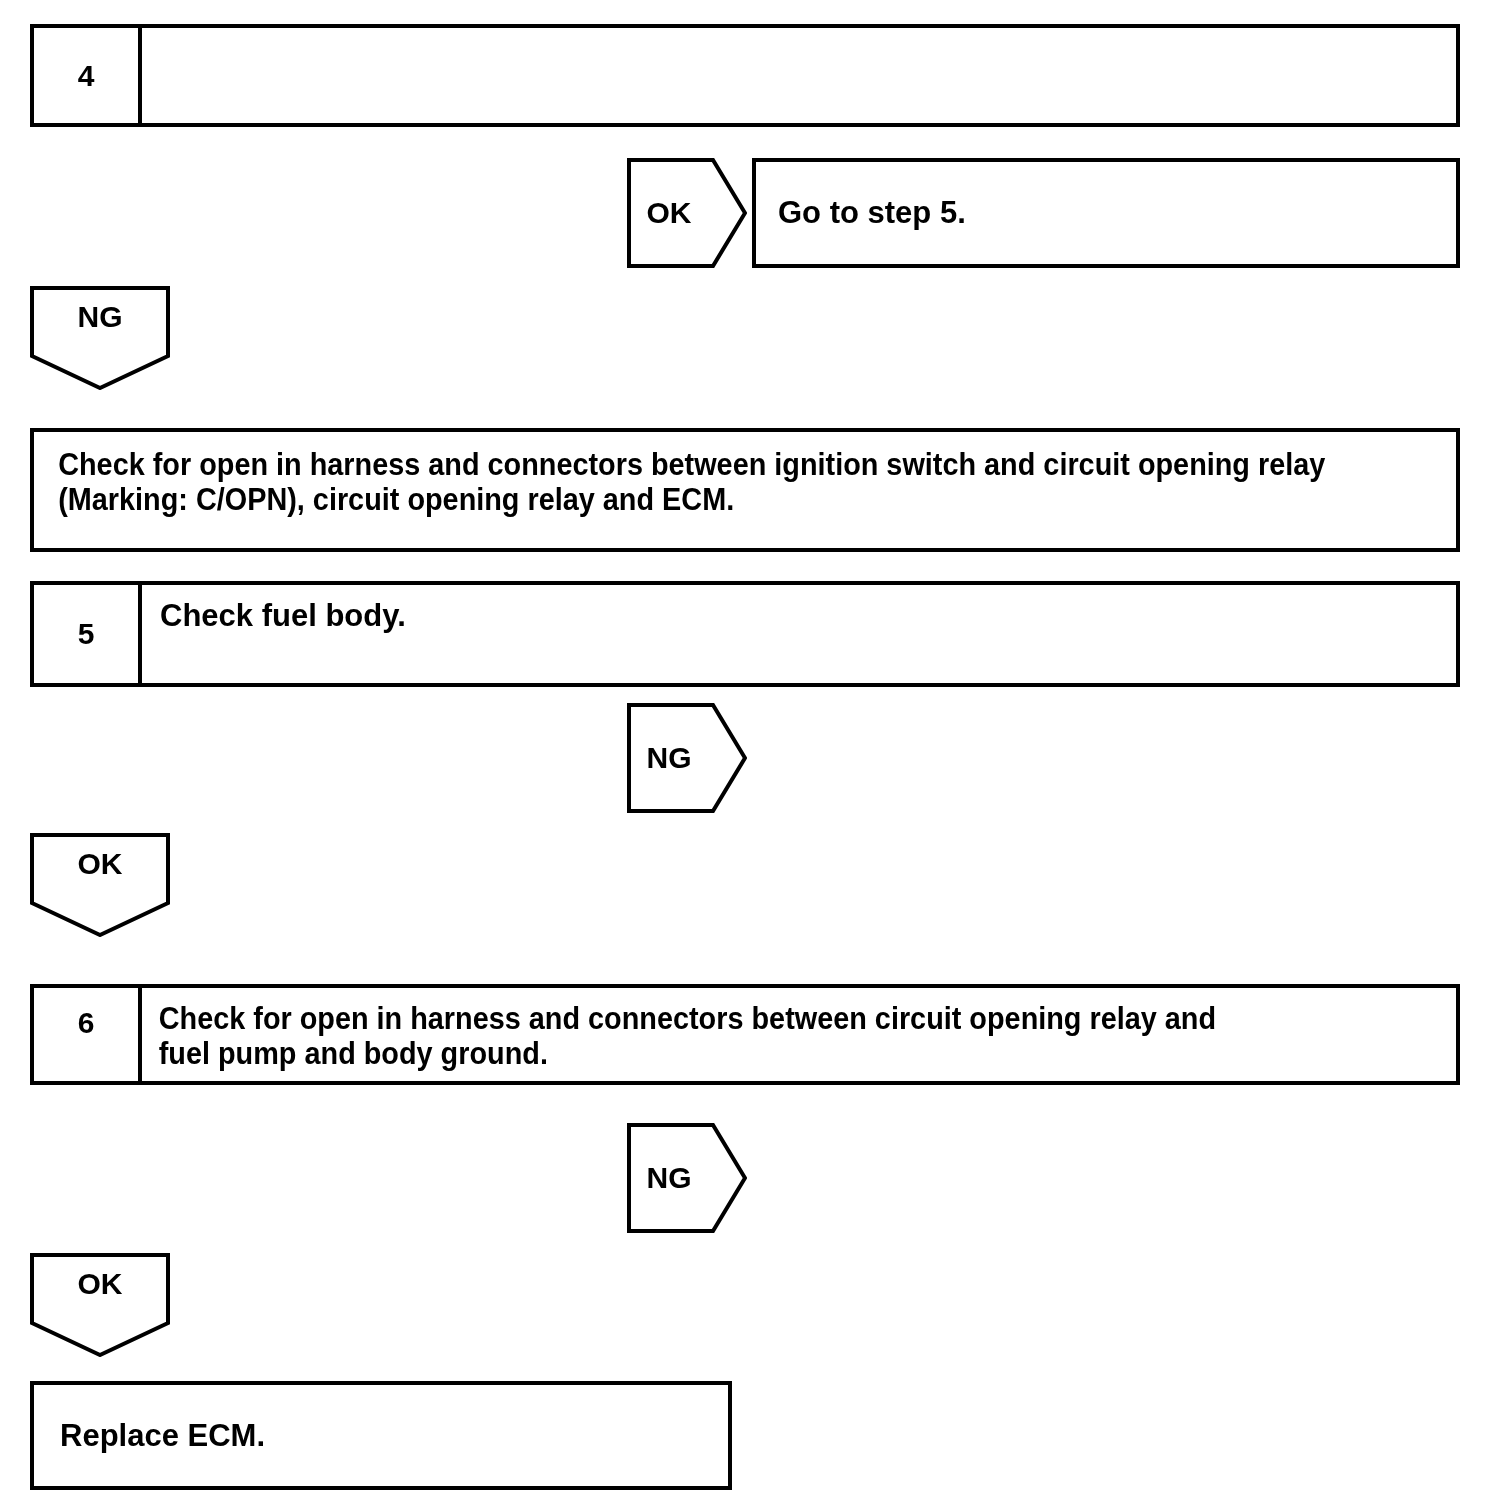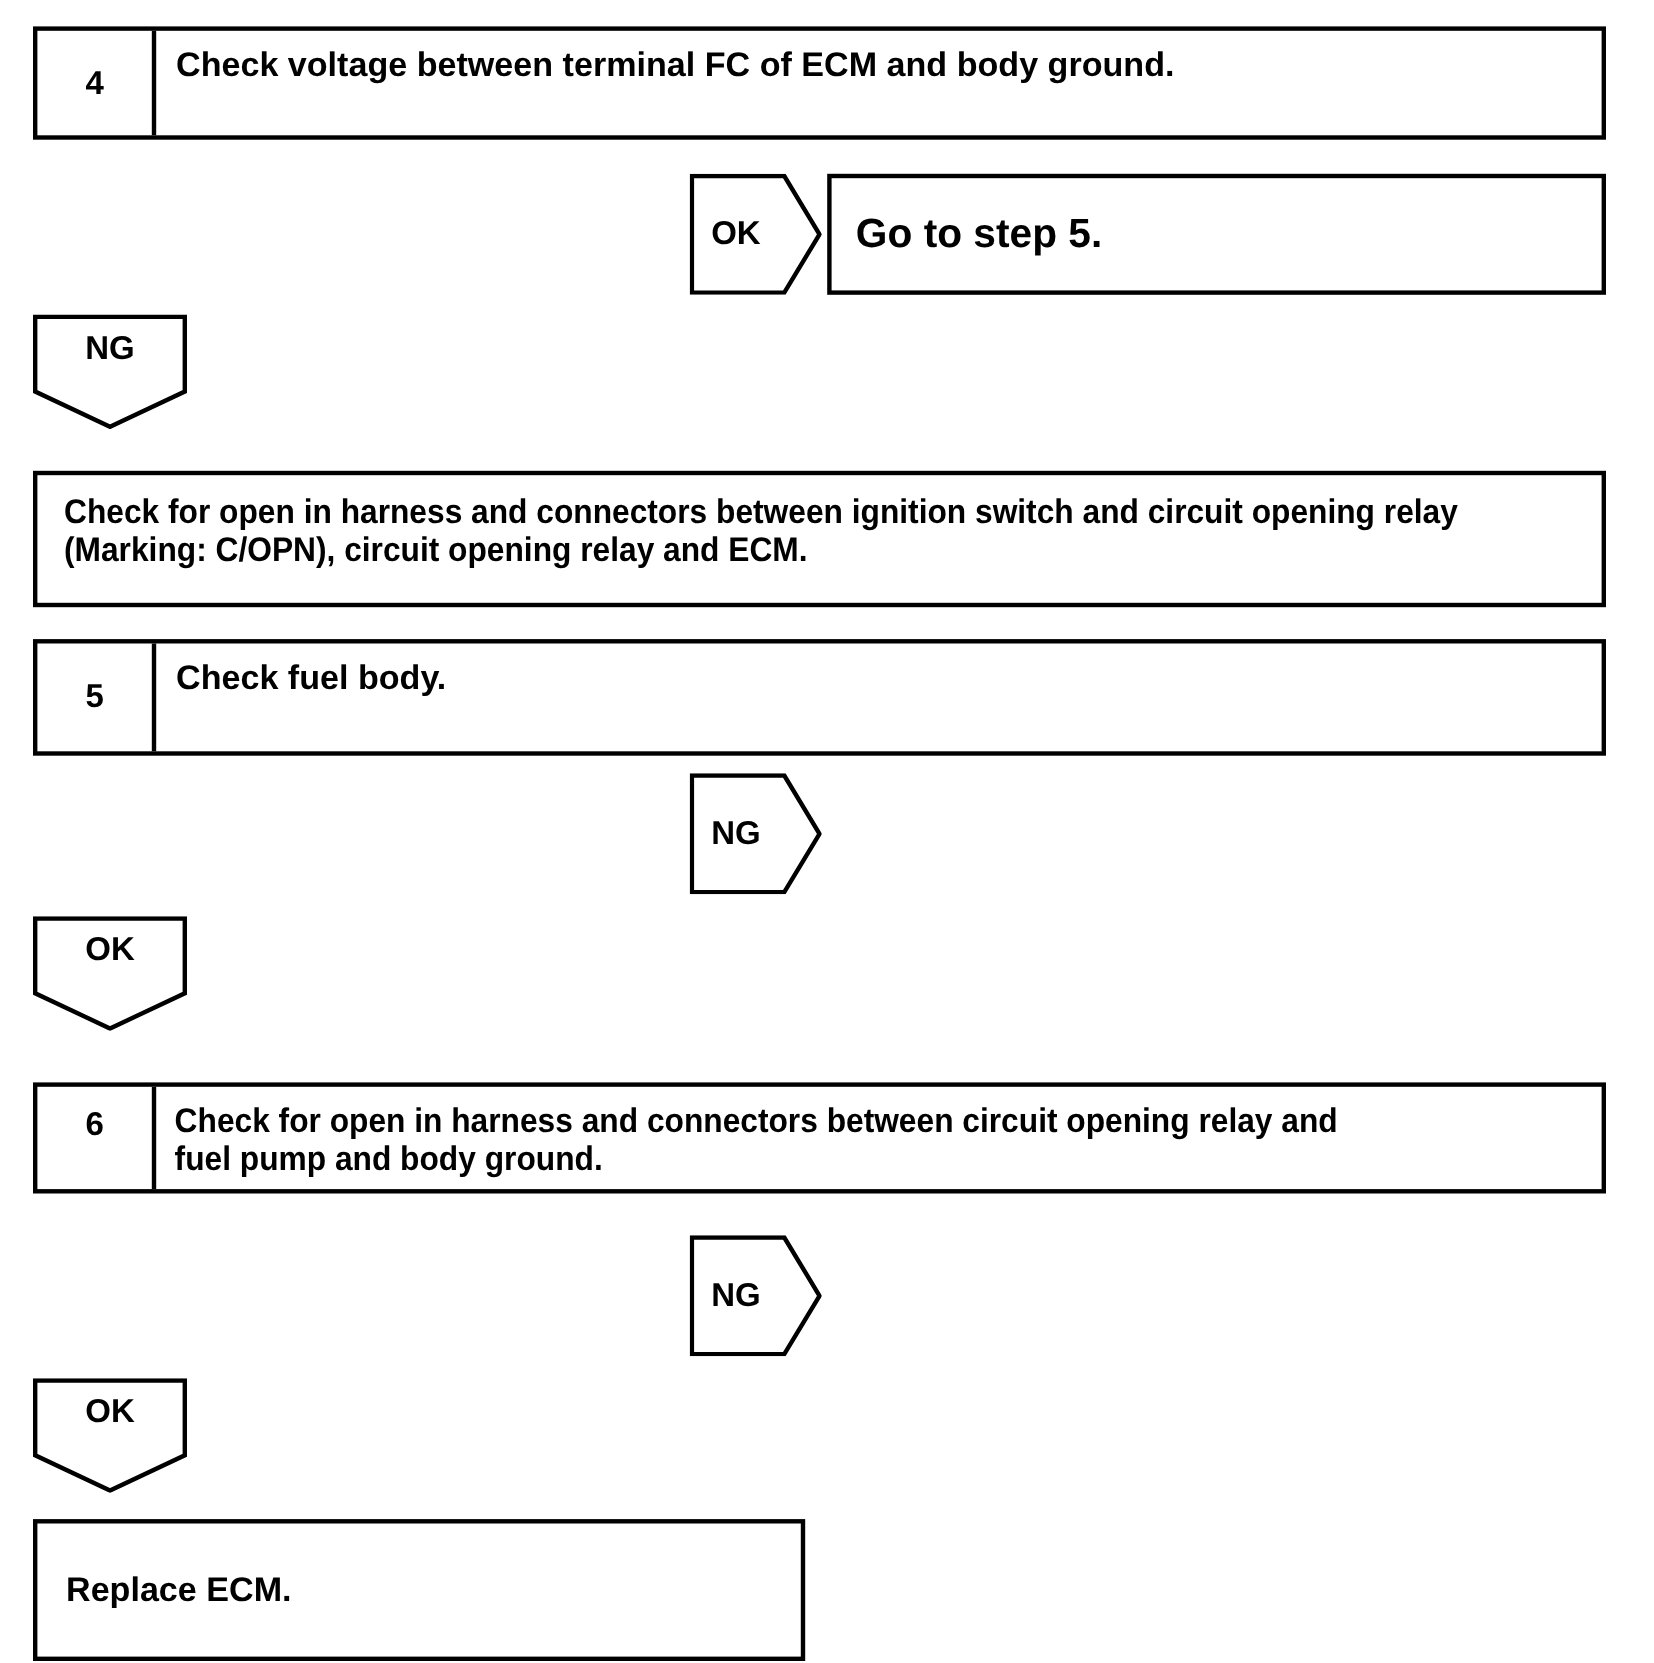--- a/index.html
+++ b/index.html
@@ -88,21 +88,21 @@
     background: #ffffff;
   }
   .result-text {
     position: absolute;
     left: 0;
     right: 0;
     top: 50%;
     transform: translateY(-50%);
     padding: 0 14px 0 22px;
     font-weight: bold;
-    font-size: 37px;
+    font-size: 31px;
     line-height: 1.1;
     color: #000000;
   }
 
   
   .tag-right {
     position: absolute;
   }
   .tag-right svg {
     display: block;
@@ -142,21 +142,20 @@
     color: #000000;
   }
 </style>
 </head>
 <body>
 
 <div id="page">
 
   <div class="step-box" style="left:30px; top:24px; width:1430px; height:103px;">
     <div class="step-num">4</div>
-    <div class="step-text">Check voltage between terminal FC of ECM and body ground.</div>
   </div>
 
   <div class="tag-right" style="left:627px; top:158px; width:120px; height:110px;">
     <svg width="120" height="110" viewBox="0 0 120 110">
       <path d="M2,2 L86,2 L118,55 L86,108 L2,108 Z" fill="#ffffff" stroke="#000000" stroke-width="4" stroke-linejoin="miter"></path>
     </svg>
     <div class="tag-label">OK</div>
   </div>
   <div class="result-box" style="left:752px; top:158px; width:708px; height:110px;">
     <div class="result-text">Go to step 5.</div>
@@ -206,17 +205,17 @@
     <div class="tag-label">NG</div>
   </div>
 
   <div class="tag-down" style="left:30px; top:1253px; width:140px; height:104px;">
     <svg width="140" height="104" viewBox="0 0 140 104">
       <path d="M2,2 L138,2 L138,70 L70,102 L2,70 Z" fill="#ffffff" stroke="#000000" stroke-width="4" stroke-linejoin="miter"></path>
     </svg>
     <div class="tag-label">OK</div>
   </div>
 
-  <div class="plain-box" style="left:30px; top:1381px; width:702px; height:129px;">
+  <div class="plain-box" style="left:30px; top:1381px; width:702px; height:109px;">
     <div class="plain-text" style="top:50%; transform:translateY(-50%); padding-top:0;">Replace ECM.</div>
   </div>
 
 </div>
 
 </body></html>

